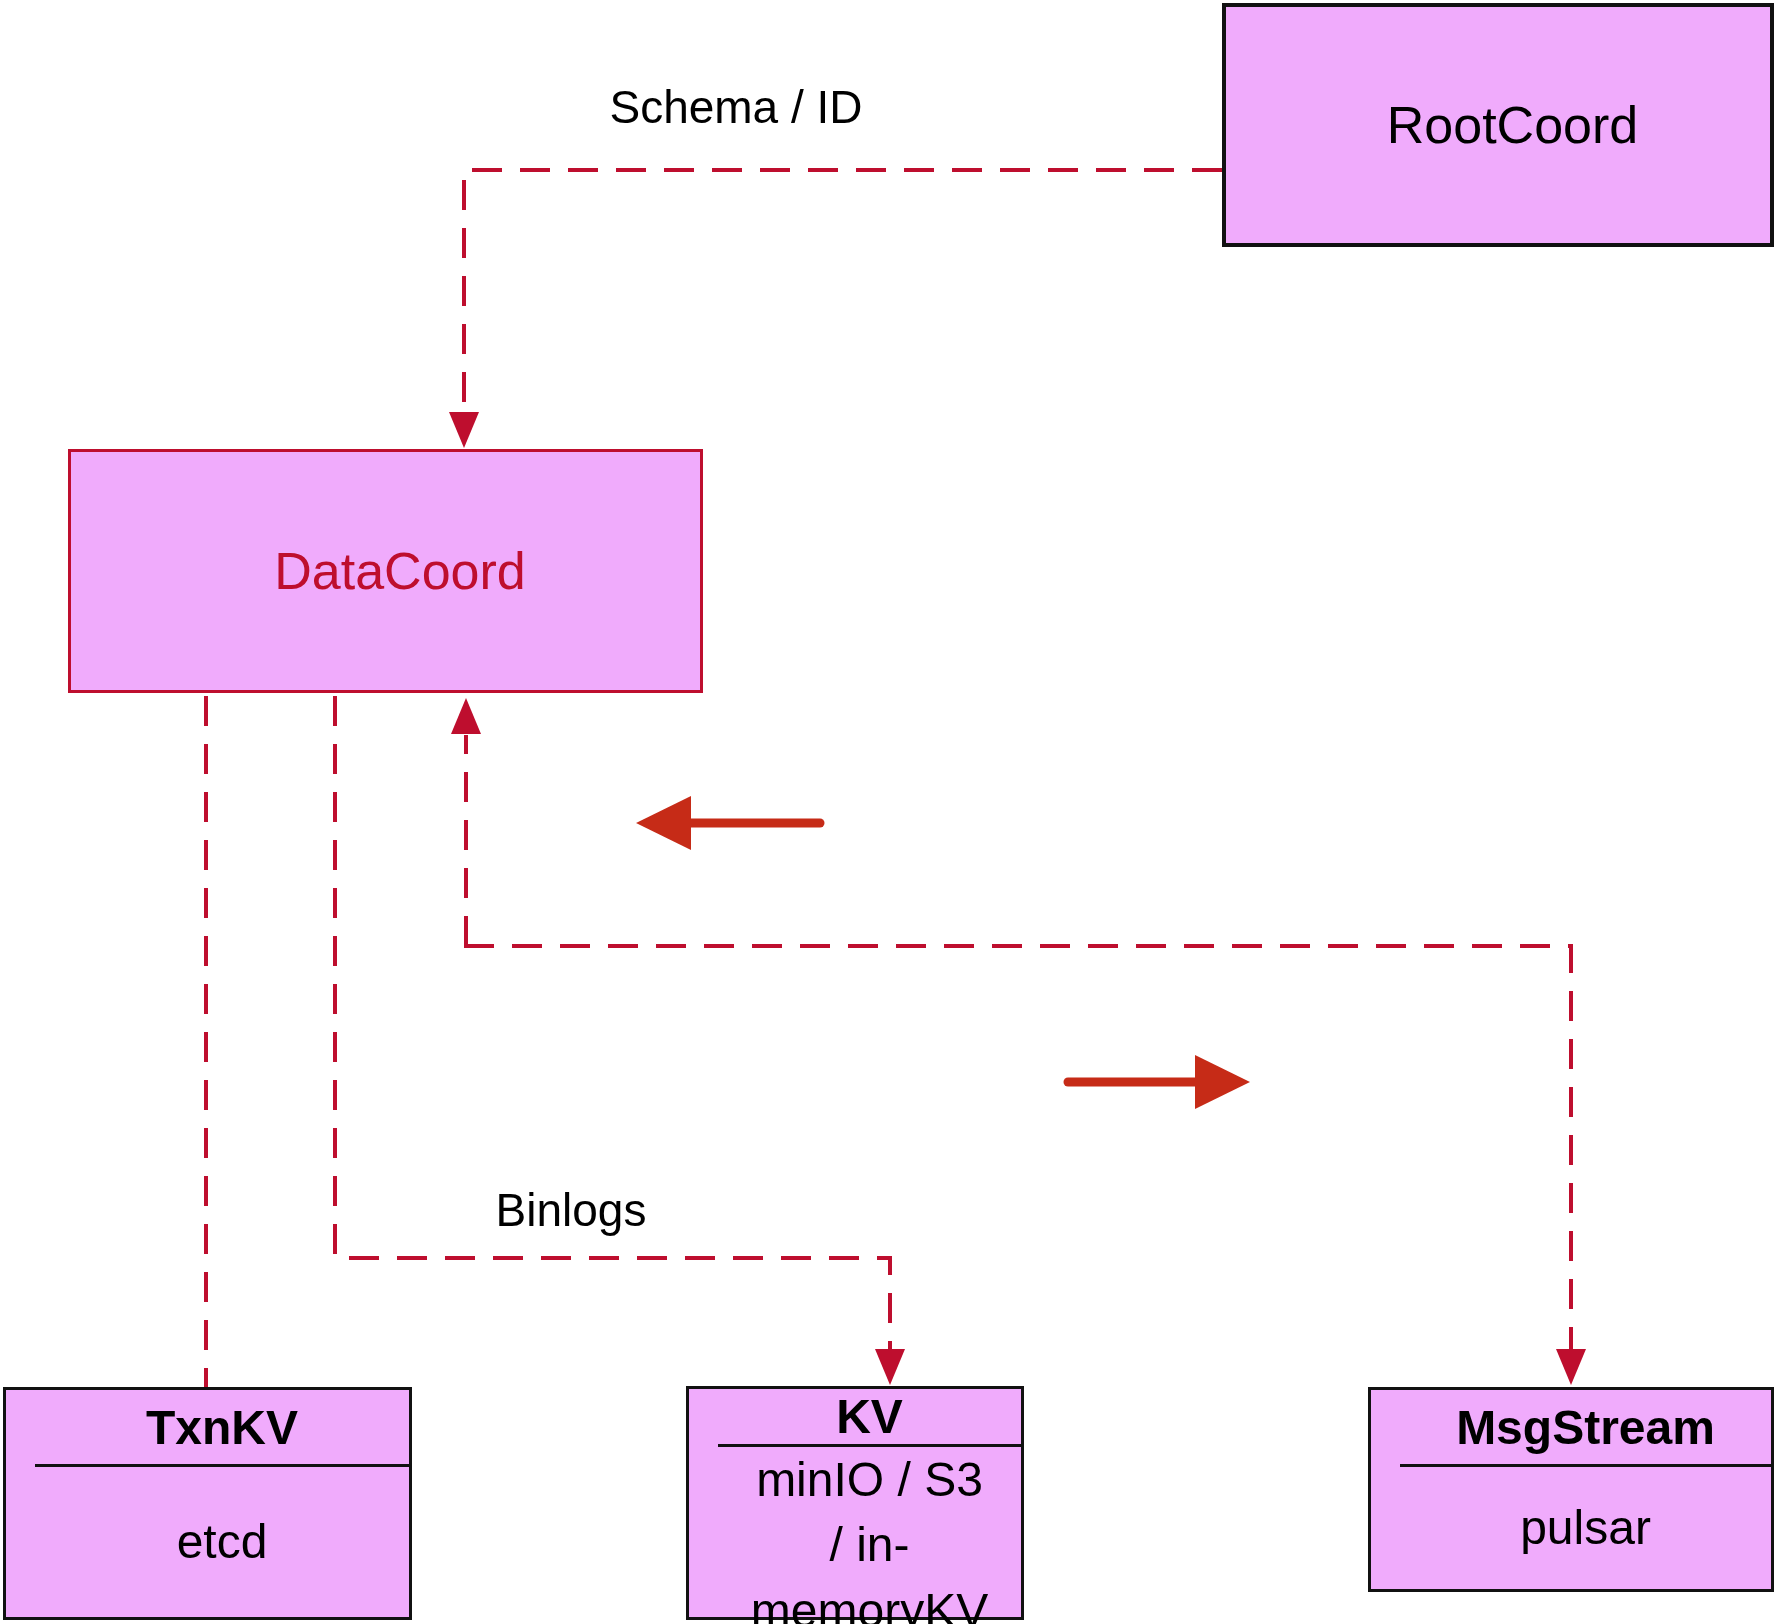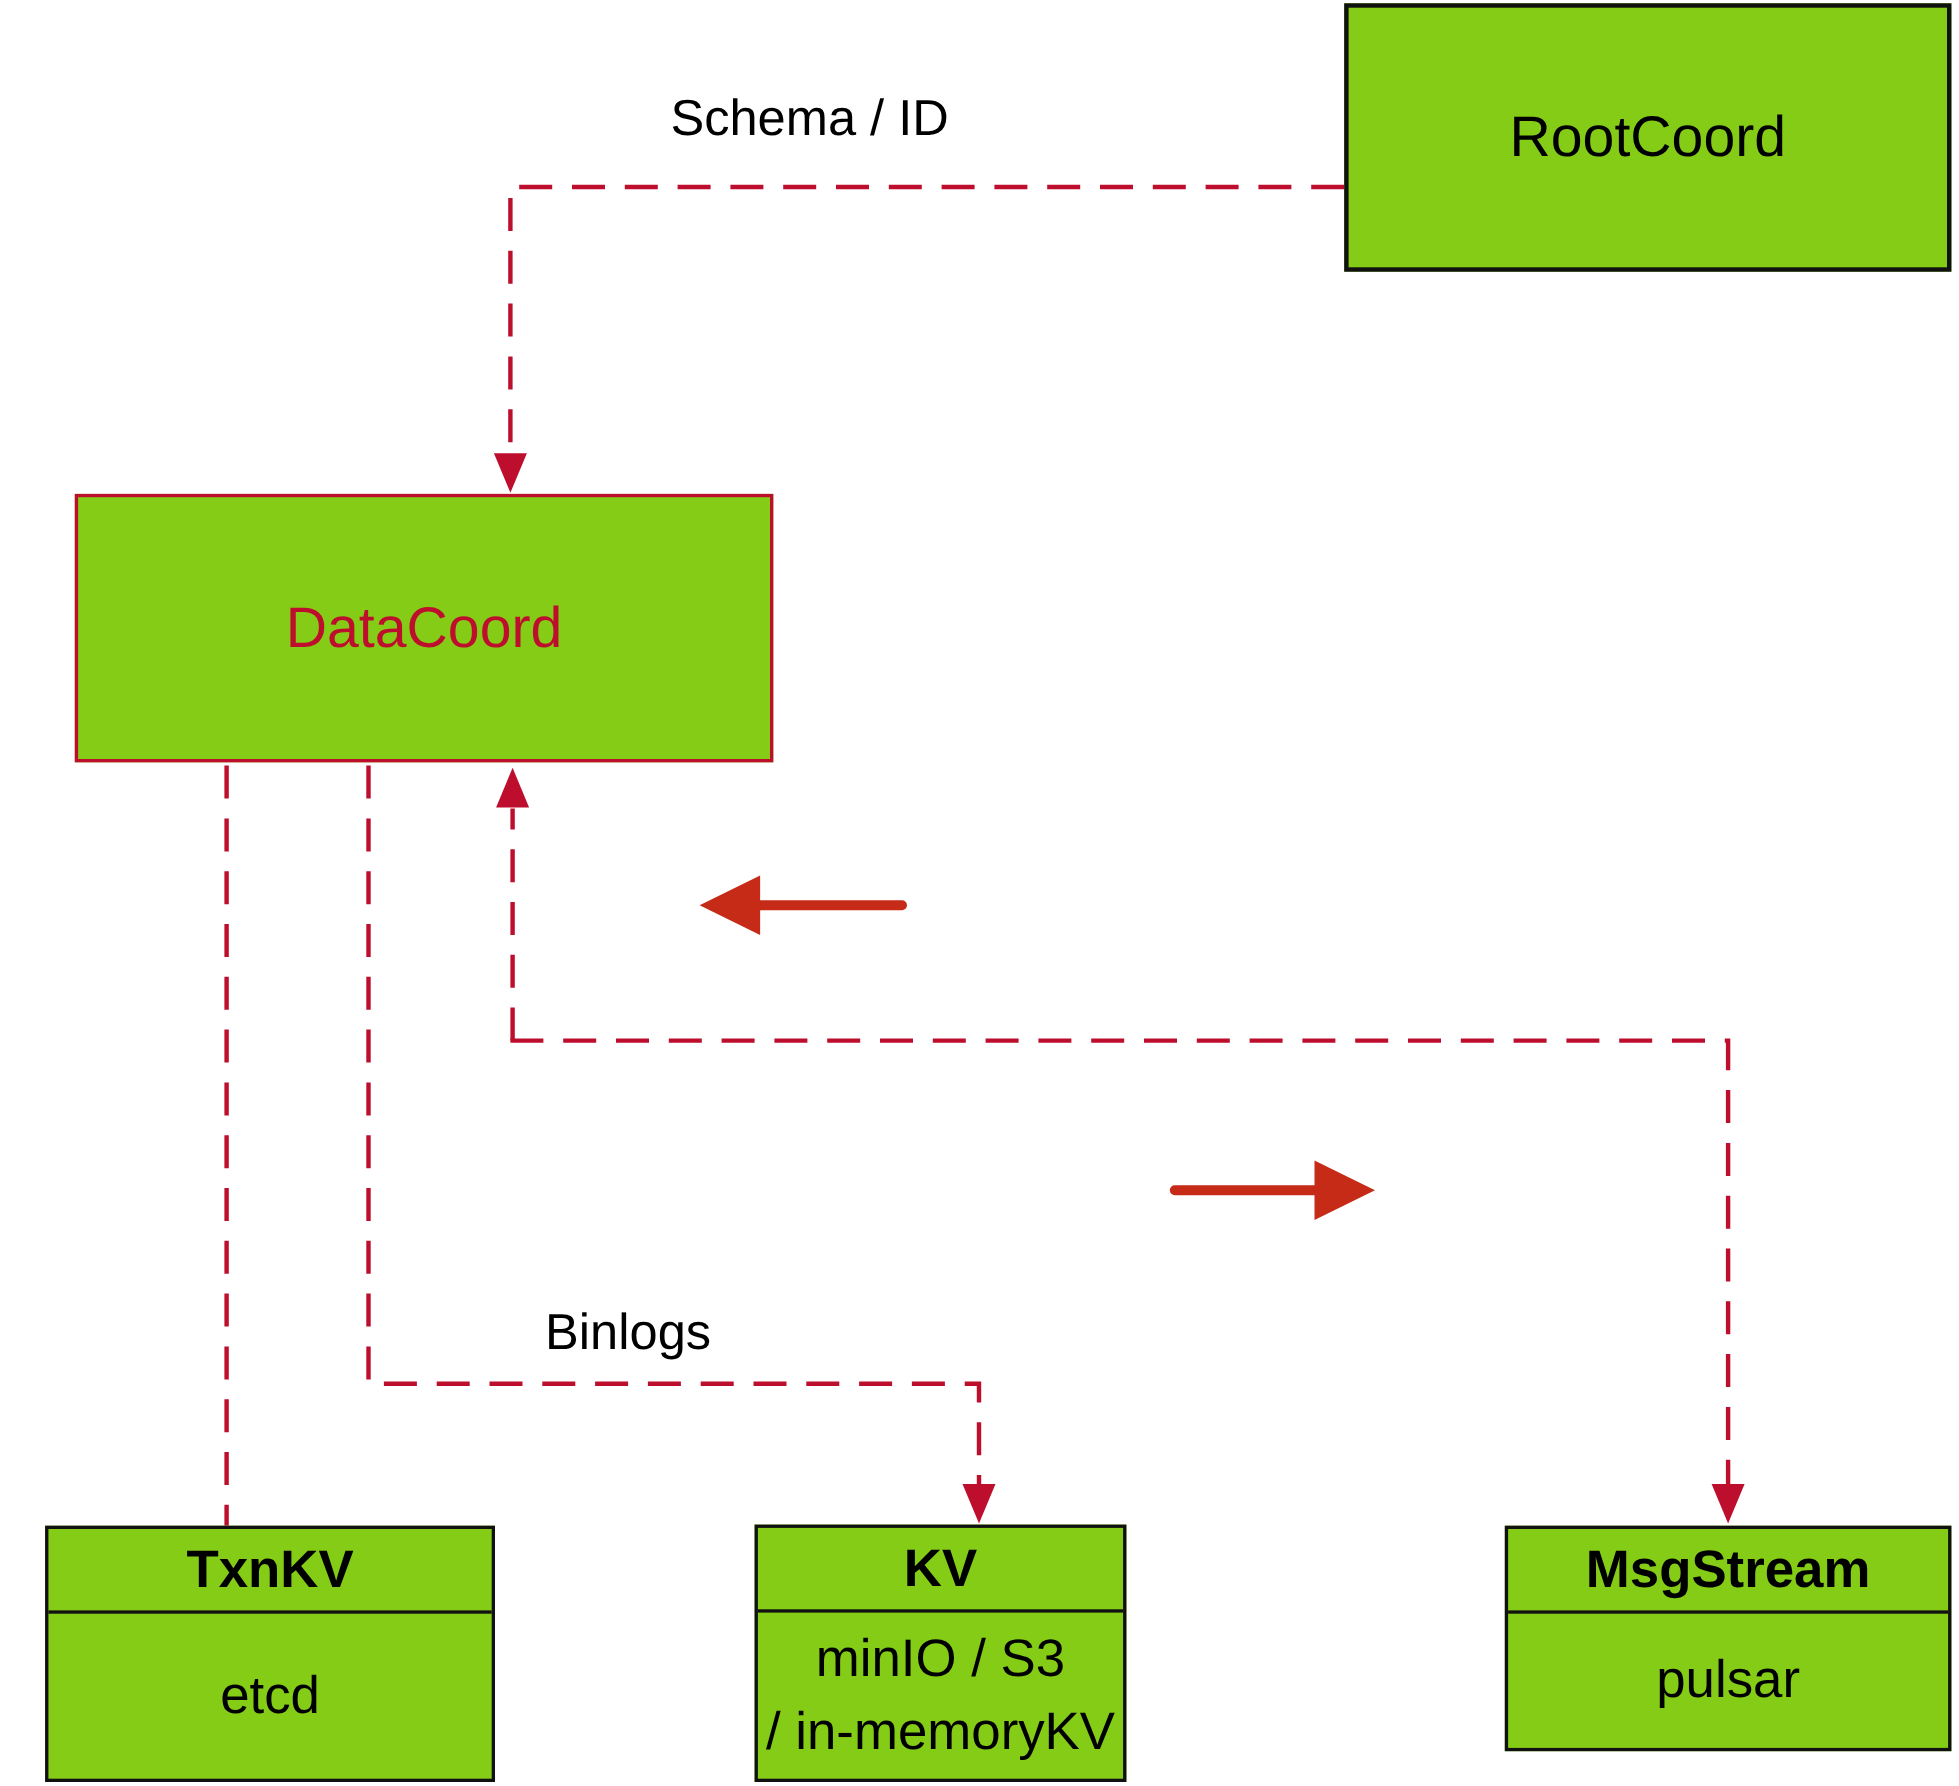--- a/index.html
+++ b/index.html
@@ -32,24 +32,25 @@
   .flow-shaft {
     fill: none;
     stroke: var(--arrow-red);
     stroke-width: 9;
     stroke-linecap: round;
   }
   .flow-head { fill: var(--arrow-red); stroke: none; }
 
   .node {
     position: absolute;
-    background: #84cc16;
+    background: #f0abfc;
     display: flex;
     align-items: center;
     justify-content: center;
+    padding-left: 29px;
   }
   .node-simple-black {
     border: 4px solid var(--box-black);
     color: #000000;
     font-size: 52px;
   }
   .node-simple-red {
     border: 3px solid var(--crimson);
     color: var(--crimson);
     font-size: 52px;
@@ -84,21 +85,21 @@
   .edge-label {
     position: absolute;
     transform: translate(-50%, -50%);
     font-size: 46px;
     color: #000000;
     white-space: nowrap;
   }
   
   .rootcoord  { left: 1222px; top: 3px;    width: 552px; height: 244px; }
   .datacoord  { left: 68px;   top: 449px;  width: 635px; height: 244px; }
-  .txnkv      { left: 3px;    top: 1387px; width: 409px; height: 233px; margin-left: 38px; }
+  .txnkv      { left: 3px;    top: 1387px; width: 409px; height: 233px; }
   .kv         { left: 686px;  top: 1386px; width: 338px; height: 234px; }
   .msgstream  { left: 1368px; top: 1387px; width: 406px; height: 205px; }
   
   .schema-label   { left: 736px; top: 107px; }
   .dd-label       { left: 850px; top: 900px; }
   .timetick-label { left: 848px; top: 1005px; }
   .binlogs-label  { left: 571px; top: 1210px; }
 </style>
 </head>
 <body>

